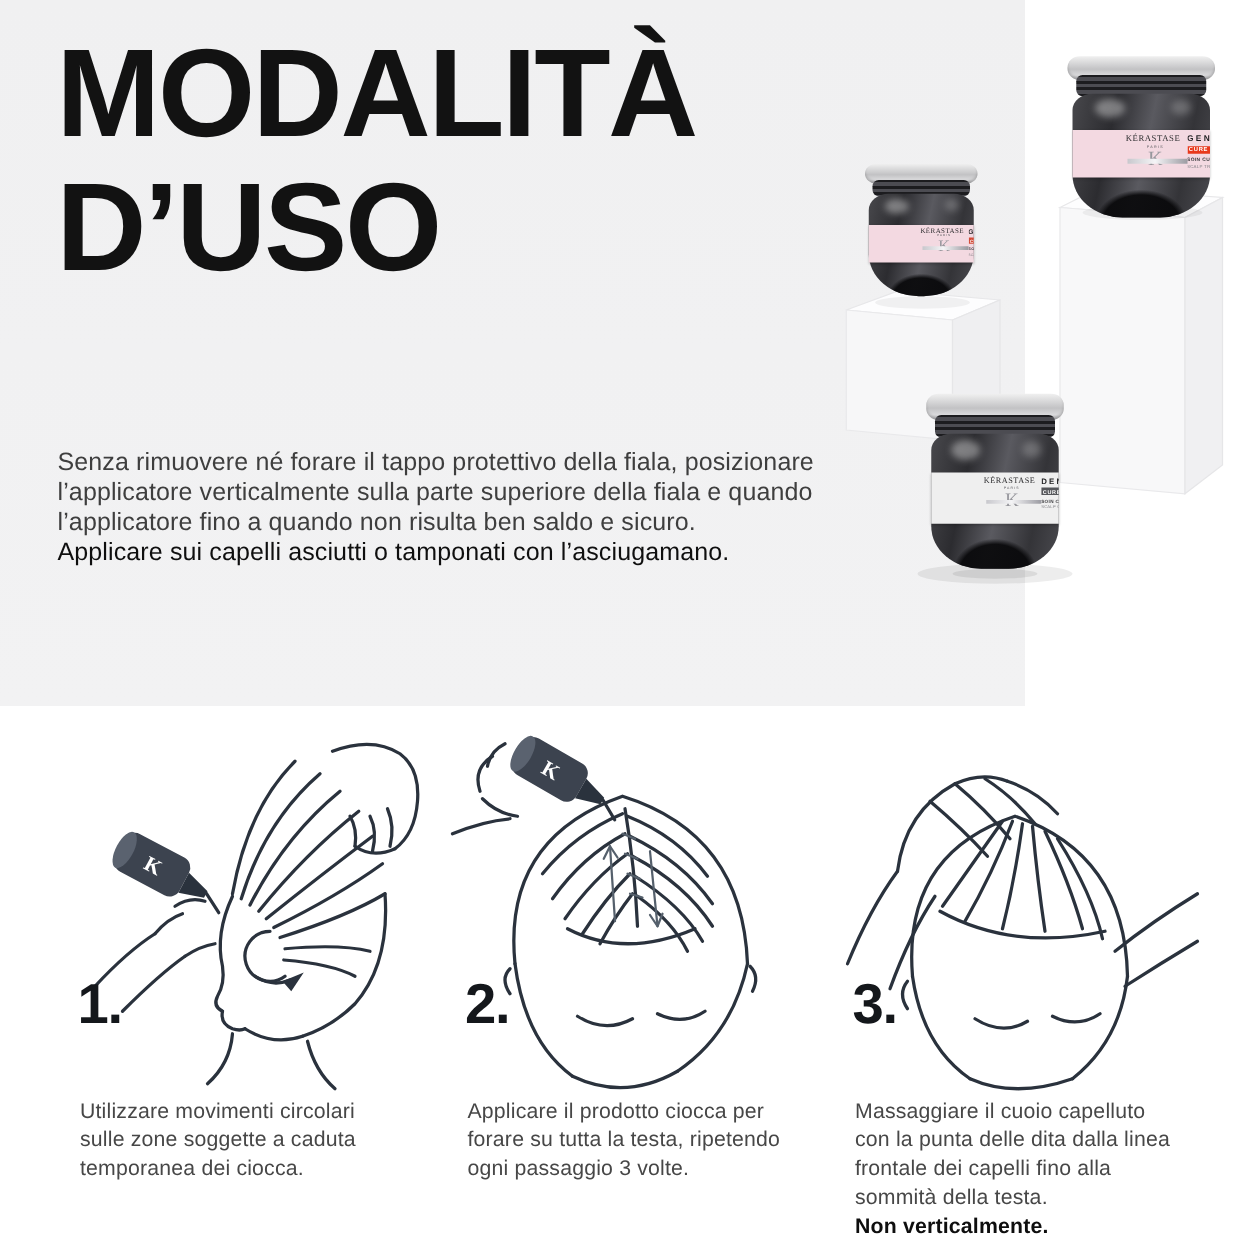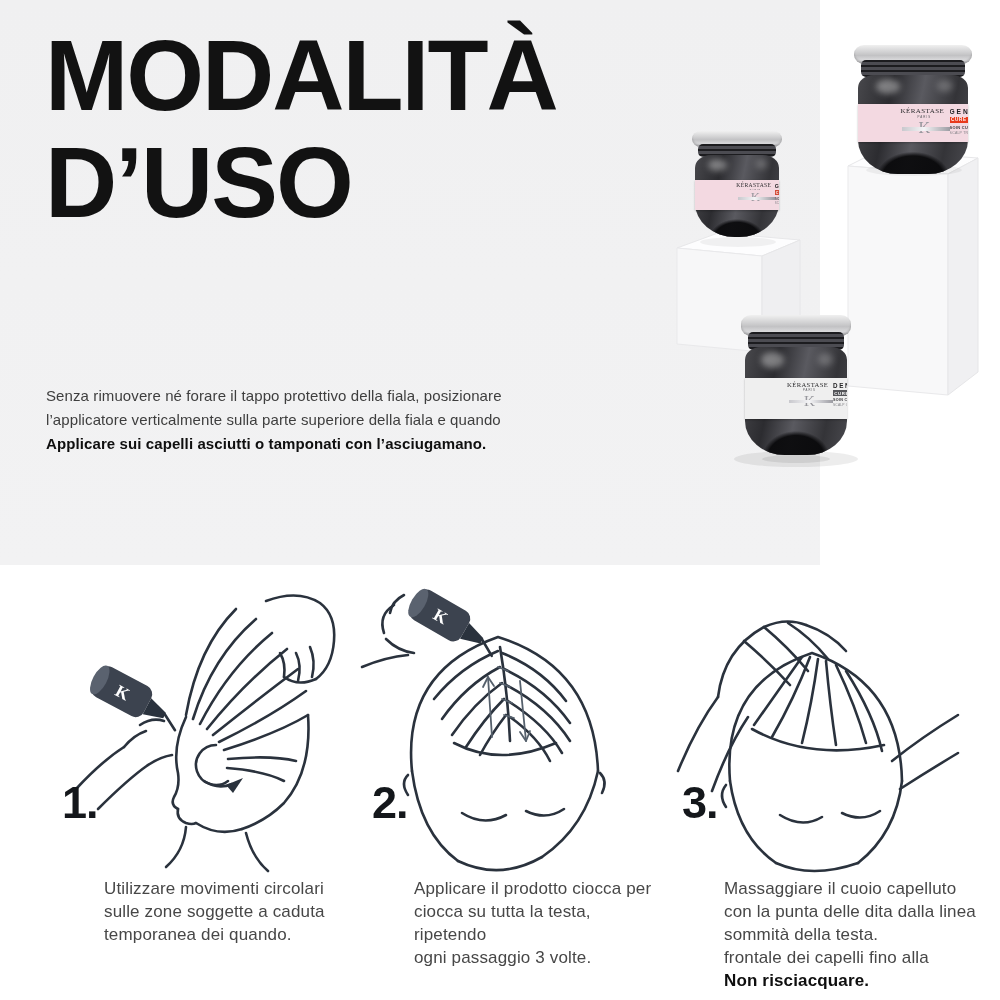--- a/index.html
+++ b/index.html
@@ -6,23 +6,23 @@
   .page{position:relative;width:1000px;height:1000px;overflow:hidden;
         font-family:"Liberation Sans",sans-serif;background:#ffffff;}
 
   
   .top{position:absolute;left:0;top:0;width:820px;height:565px;
        background:linear-gradient(180deg,#f0f0f1 0%,#f2f2f3 100%);}
   .title{position:absolute;left:45px;top:22px;font-size:100px;line-height:107px;
          font-weight:700;letter-spacing:-2px;color:#121212;}
   .subtitle{position:absolute;left:48px;top:266px;font-size:35px;letter-spacing:8px;
             font-weight:400;color:#2b2b2b;}
-  .body-copy{position:absolute;left:46px;top:384px;font-size:15px;line-height:24px;
+  .body-copy{position:absolute;left:46px;top:358px;font-size:20px;line-height:24px;
              color:#3e3e3e;letter-spacing:.1px;}
-  .body-copy .bold{color:#0f0f0f;font-weight:700;}
+  .body-copy .bold{color:#0f0f0f;font-weight:400;}
 
   
   .scene{position:absolute;left:620px;top:0;width:380px;height:565px;}
   .scene svg.bg{position:absolute;left:0;top:0;}
   .jar{position:absolute;}
   .jar .cap{position:absolute;left:-4%;right:-4%;top:0;height:15%;
             background:linear-gradient(180deg,#f0f0f0 0%,#c2c2c4 55%,#dadadc 80%,#b5b5b8 100%);
             border-radius:10px/9px;box-shadow:inset 0 -2px 2px rgba(0,0,0,.18);}
   .jar .neck{position:absolute;left:3%;right:3%;top:12%;height:13%;border-radius:5px;
              background:repeating-linear-gradient(180deg,#1c1c1f 0 2px,#4c4c52 2px 5px);}
@@ -66,21 +66,21 @@
   
   .bottom{position:absolute;left:0;top:565px;width:1000px;height:435px;background:#ffffff;}
   .step{position:absolute;top:0;height:435px;}
   .step-1{left:40px;width:310px;}
   .step-2{left:350px;width:310px;}
   .step-3{left:660px;width:330px;}
   .illus{position:absolute;left:0;top:10px;}
   .stepnum{position:absolute;left:22px;top:212px;font-size:45px;font-weight:700;
            color:#14171b;letter-spacing:-1px;}
   .caption{position:absolute;left:24px;top:312px;font-size:17px;line-height:23px;
-           color:#474747;letter-spacing:.15px;margin-left:40px;}
+           color:#474747;letter-spacing:.15px;}
   .caption .bold{color:#0e0e0e;font-weight:700;}
 
   .art path, .art ellipse{fill:none;stroke:#2a323d;stroke-width:2.6;
         stroke-linecap:round;stroke-linejoin:round;}
   .art .fill{fill:#2a323d;stroke:none;}
   .art .vial{fill:#3c434f;stroke:none;}
   .art .vialcap{fill:#5a626f;stroke:none;}
   .art .thin{stroke-width:1.8;stroke:#55606c;}
   .art .ktxt{fill:#ffffff;font-family:"Liberation Serif",serif;font-weight:700;
         font-size:17px;stroke:none;}
@@ -94,20 +94,21 @@
 
     <div class="title">
       <div>MODALITÀ</div>
       <div>D’USO</div>
     </div>
 
 
     <div class="body-copy">
       <div>Senza rimuovere né forare il tappo protettivo della fiala, posizionare</div>
       <div>l’applicatore verticalmente sulla parte superiore della fiala e quando</div>
+      <div>l’applicatore fino a quando non risulta ben saldo e sicuro.</div>
       <div class="bold">Applicare sui capelli asciutti o tamponati con l’asciugamano.</div>
     </div>
 
     <div class="scene">
       <svg class="bg" width="380" height="565" viewBox="0 0 380 565">
 
         <polygon points="57,248 98,233 180,240 142,256" fill="#fdfdfe" stroke="#e7e7e9" stroke-width="1"></polygon>
         <polygon points="57,248 142,256 142,352 57,344" fill="#f7f7f8" stroke="#e9e9eb" stroke-width="1"></polygon>
         <polygon points="142,256 180,240 180,330 142,352" fill="#efeff1" stroke="#e6e6e8" stroke-width="1"></polygon>
 
@@ -246,21 +247,21 @@
 
         <g>
           <path d="M176,170 a20,20 0 1 0 12,36"></path>
           <path class="fill" d="M186,210 l17,-7 -10,15 z"></path>
         </g>
       </svg>
       <div class="stepnum">1.</div>
       <div class="caption">
         <div>Utilizzare movimenti circolari</div>
         <div>sulle zone soggette a caduta</div>
-        <div>temporanea dei quando.</div>
+        <div>temporanea dei ciocca.</div>
       </div>
     </div>
 
     <div class="step step-2">
       <svg class="illus art" width="300" height="300" viewBox="0 0 300 300">
 
         <path d="M62,196 Q52,96 148,62 Q244,92 248,196"></path>
         <path d="M62,196 Q70,258 108,286"></path>
           <path d="M108,286 Q150,306 192,282"></path>
         <path d="M192,282 Q236,252 248,196"></path>
@@ -300,21 +301,21 @@
           <rect class="vial" x="-36" y="-17" width="58" height="34" rx="9"></rect>
           <ellipse class="vialcap" cx="-32" cy="0" rx="7" ry="16"></ellipse>
           <text class="ktxt" x="-6" y="6" text-anchor="middle">K</text>
           <path class="fill" d="M22,-8 L42,-2 L42,4 L22,10 Z"></path>
           <path d="M42,0 L58,9" stroke-width="2.2"></path>
         </g>
       </svg>
       <div class="stepnum">2.</div>
       <div class="caption">
         <div>Applicare il prodotto ciocca per</div>
-        <div>ciocca su tutta la testa, ripetendo</div>
+        <div>forare su tutta la testa, ripetendo</div>
         <div>ogni passaggio 3 volte.</div>
       </div>
     </div>
 
     <div class="step step-3">
       <svg class="illus art" width="300" height="300" viewBox="0 0 300 300">
 
         <path d="M70,206 Q62,108 152,78 Q240,108 242,206"></path>
         <path d="M70,206 Q78,262 116,288"></path>
           <path d="M242,206 Q236,258 198,288"></path>
@@ -341,20 +342,20 @@
         <path d="M18,196 Q36,152 58,122"></path>
           <path d="M52,216 Q68,172 88,142"></path>
 
         <path d="M298,140 Q262,162 232,186"></path>
           <path d="M298,178 Q268,196 240,214"></path>
       </svg>
       <div class="stepnum">3.</div>
       <div class="caption">
         <div>Massaggiare il cuoio capelluto</div>
         <div>con la punta delle dita dalla linea</div>
+        <div>frontale dei capelli fino alla</div>
         <div>sommità della testa.</div>
-        <div>frontale dei capelli fino alla</div>
-        <div class="bold">Non risciacquare.</div>
+        <div class="bold">Non verticalmente.</div>
       </div>
     </div>
 
   </div>
 </div>
 
 </body></html>

